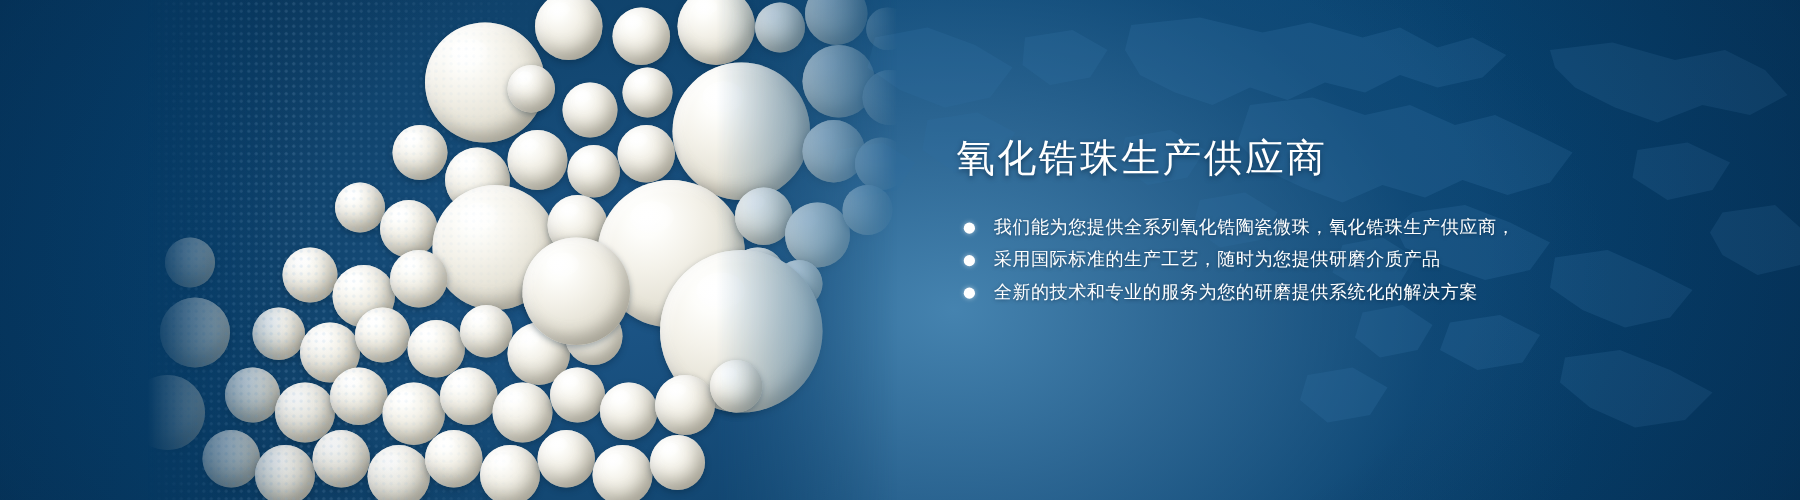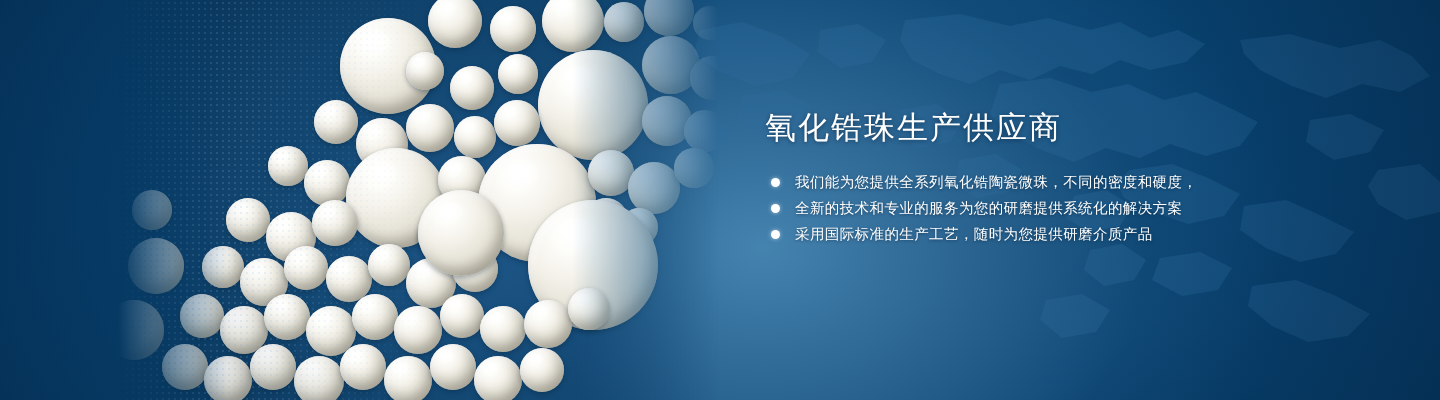--- a/index.html
+++ b/index.html
@@ -228,29 +228,29 @@
   <div class="bg-vignette"></div>
 
   <div class="copy">
 
     <div class="headline">氧化锆珠生产供应商</div>
 
     <div class="bullets">
 
       <div class="bullet">
         <span class="dot"></span>
-        <span>我们能为您提供全系列氧化锆陶瓷微珠，不同的密度和硬度，</span>
+        <span>我们能为您提供全系列氧化锆陶瓷微珠，氧化锆珠生产供应商，</span>
+      </div>
+
+      <div class="bullet">
+        <span class="dot"></span>
+        <span>采用国际标准的生产工艺，随时为您提供研磨介质产品</span>
       </div>
 
       <div class="bullet">
         <span class="dot"></span>
         <span>全新的技术和专业的服务为您的研磨提供系统化的解决方案</span>
       </div>
 
-      <div class="bullet">
-        <span class="dot"></span>
-        <span>采用国际标准的生产工艺，随时为您提供研磨介质产品</span>
-      </div>
-
     </div>
   </div>
 
 </div>
 
 </body></html>

